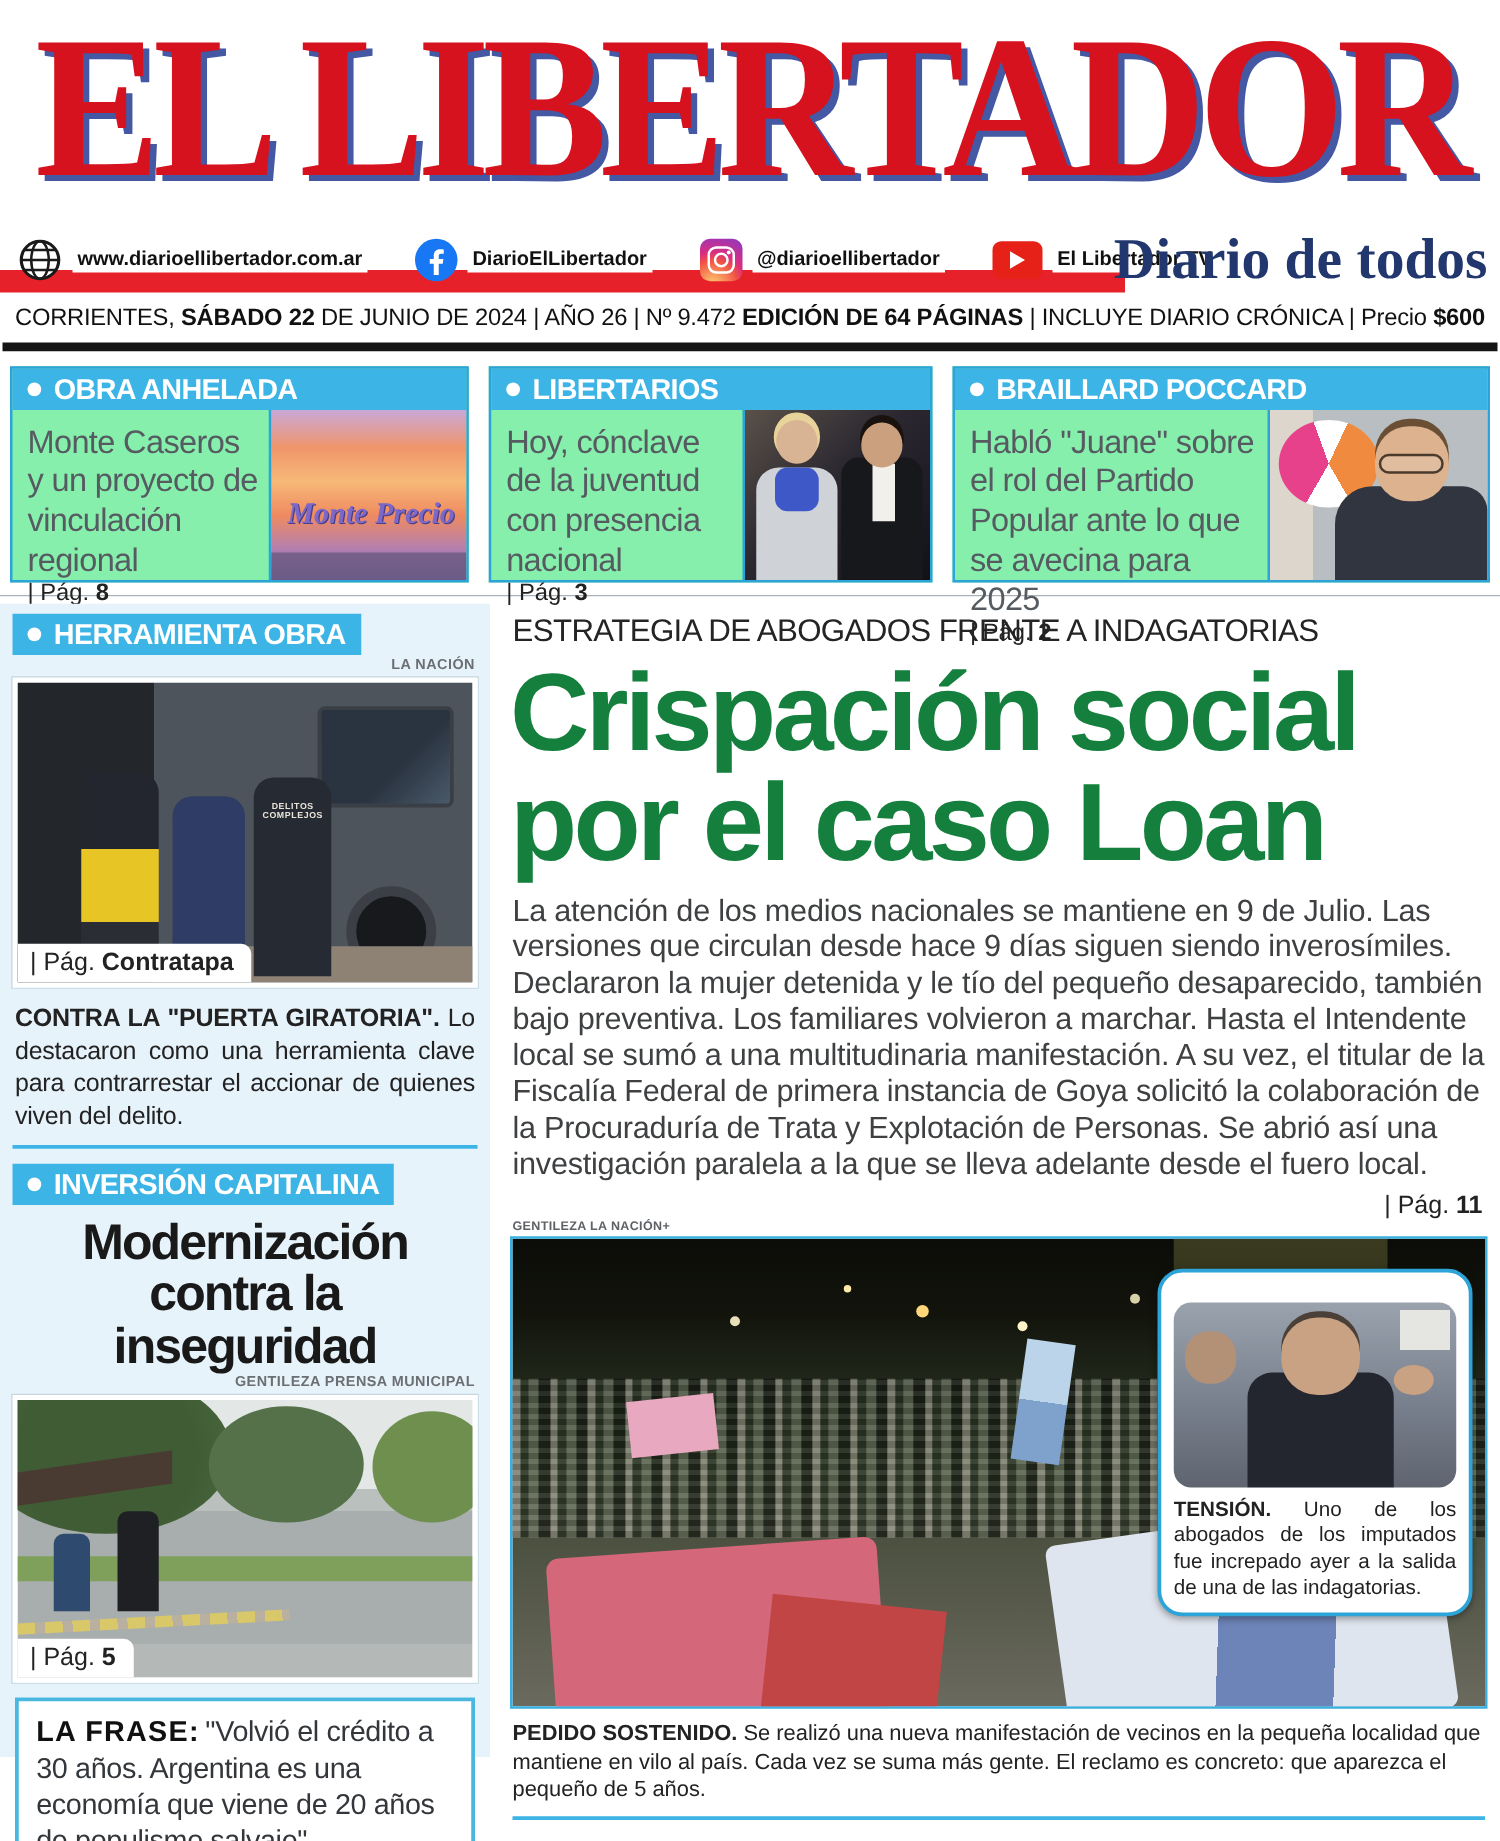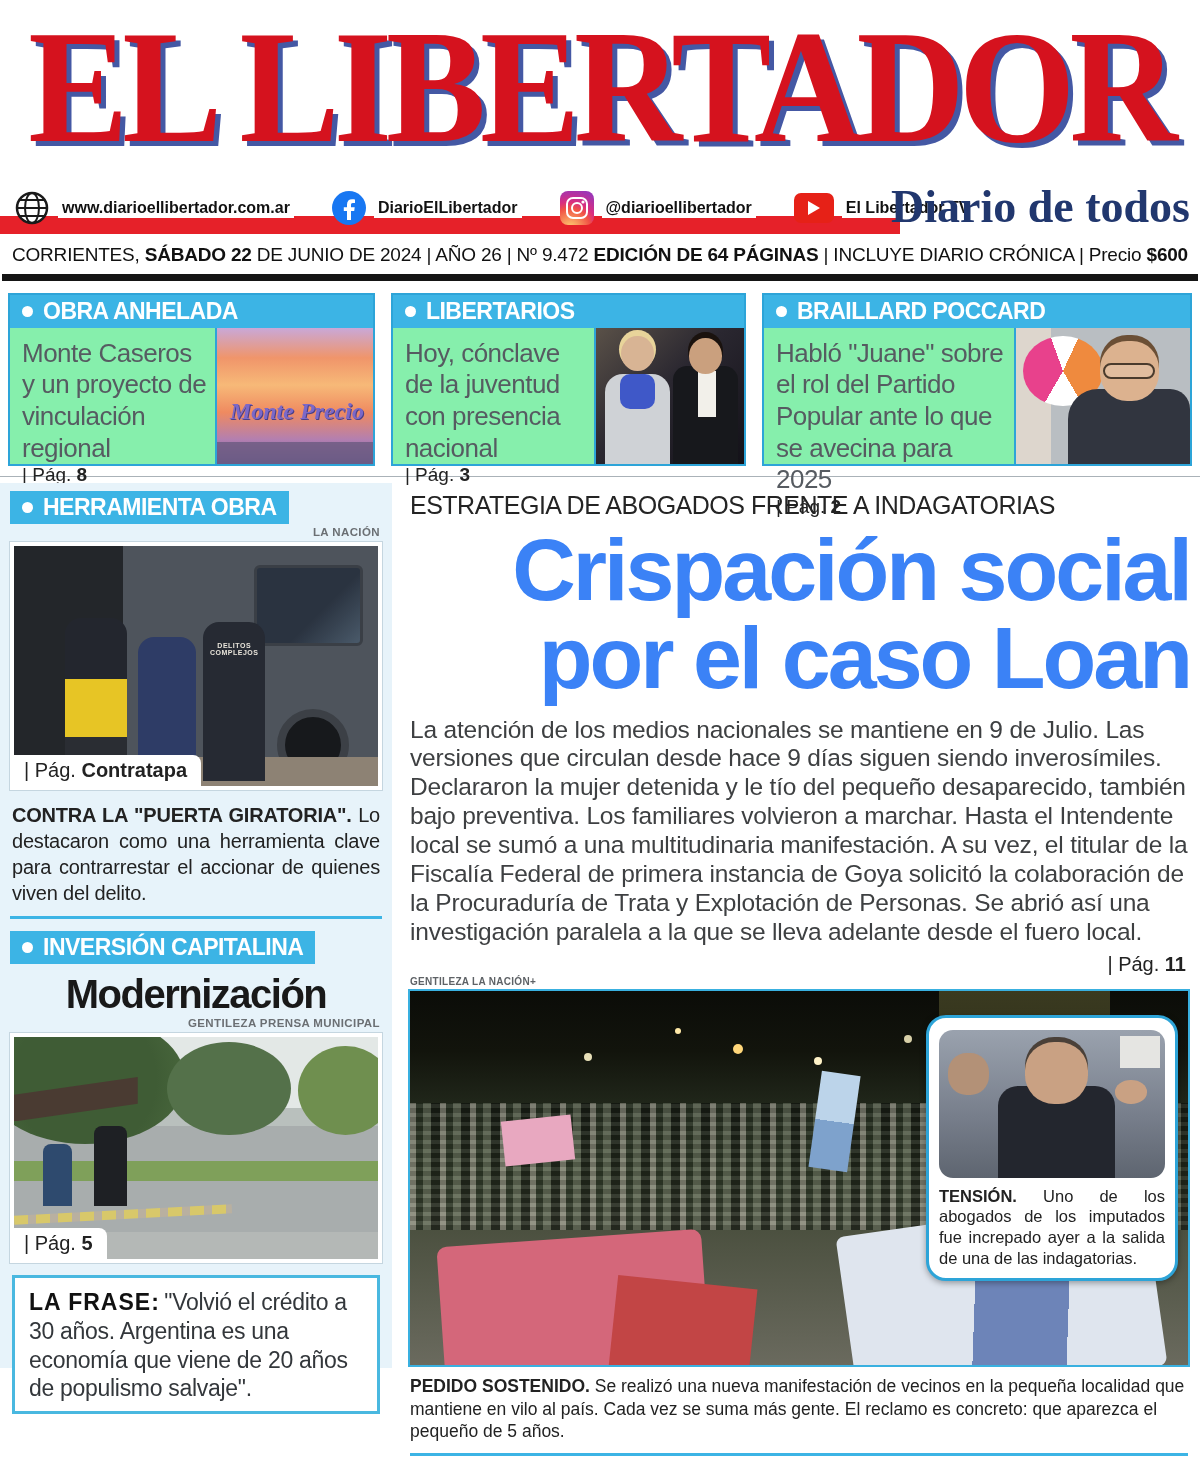--- a/index.html
+++ b/index.html
@@ -111,22 +111,22 @@
   .st-person { position:absolute; left:22%; top:40%; width:9%; height:36%; background:#1e2024; border-radius:8px 8px 0 0; }
   .st-person2 { position:absolute; left:8%; top:48%; width:8%; height:28%; background:#2e4a6e; border-radius:8px 8px 0 0; }
 
   
   .frase { border:3px solid #49b8e0; background:#fff; margin:12px 2px 0 2px; padding:10px 14px 8px 14px; }
   .frase-label { font-weight:bold; font-size:23px; color:#111; letter-spacing:1px; }
   .frase-quote { font-size:23px; color:#33373b; letter-spacing:-0.3px; line-height:1.25; }
 
   
   .kicker { font-size:25px; color:#242424; letter-spacing:-0.5px; margin:4px 0 2px 2px; }
-  .main-headline { text-align:right; font-weight:800; font-size:88px; line-height:1.0;
-    letter-spacing:-3px; color:#3b82f6; margin:6px 0 14px 0; }
+  .main-headline { text-align:left; font-weight:800; font-size:88px; line-height:1.0;
+    letter-spacing:-3px; color:#15803d; margin:6px 0 14px 0; }
   .main-body { font-size:24.5px; color:#3e4042; line-height:1.18; letter-spacing:-0.2px; margin:4px 2px 4px 2px; }
   .pageref { text-align:right; font-size:20px; color:#222; margin:6px 4px 0 0; }
   .photo-credit { font-size:10px; font-weight:bold; color:#5e6266; letter-spacing:.3px; margin:0 0 2px 2px; }
 
   .main-photo { position:relative; height:378px; border:2px solid #39b0e0; overflow:hidden; }
   .photo-march { background:linear-gradient(180deg,#0b0c08 0%,#12140c 16%,#20261a 30%,#39432e 48%,#4a4f3e 62%,#6a6a5e 100%); }
   .mr-building { position:absolute; right:10%; top:0; width:22%; height:34%; background:linear-gradient(180deg,#3a3a20,#2a2a16); }
   .mr-lights { position:absolute; left:34%; top:10%; width:6px; height:6px; border-radius:50%; background:#ffe9a8;
     box-shadow:60px 18px 0 2px #ffd77a, 140px 30px 0 1px #fff3c8, -90px 26px 0 1px #e8e0b8, 230px 8px 0 1px #d8d0a8; }
   .mr-crowd { position:absolute; left:0; right:0; top:30%; height:34%;
@@ -136,21 +136,21 @@
   }
   .mr-flag1 { position:absolute; left:52%; top:22%; width:5%; height:26%; background:linear-gradient(180deg,#bcd4ea 50%,#7ea2cc 50%); transform:rotate(8deg); }
   .mr-flag2 { position:absolute; left:72%; top:26%; width:4%; height:24%; background:#cfe0ee; transform:rotate(-6deg); }
   .mr-banner-pink { position:absolute; left:4%; bottom:-4%; width:34%; height:38%; background:#d4677a; border-radius:10px; transform:rotate(-4deg); }
   .mr-banner-red { position:absolute; left:26%; bottom:-8%; width:18%; height:30%; background:#c24545; transform:rotate(6deg); }
   .mr-bigflag { position:absolute; right:4%; bottom:-6%; width:40%; height:46%;
     background:linear-gradient(100deg,#dfe5ee 0 42%,#6d84b8 42% 70%,#dfe5ee 70%); transform:rotate(-8deg); border-radius:8px; }
   .mr-sign { position:absolute; left:12%; top:34%; width:9%; height:12%; background:#e8a8c0; transform:rotate(-6deg); }
 
   .inset-card { position:absolute; top:24px; right:10px; width:252px; background:#fff;
-    border:3px solid #2da4d8; border-radius:20px; padding:12px 10px 10px 10px; box-shadow:0 2px 6px rgba(0,0,0,.35); }
+    border:3px solid #2da4d8; border-radius:20px; padding:24px 10px 10px 10px; box-shadow:0 2px 6px rgba(0,0,0,.35); }
   .inset-photo { position:relative; height:148px; border-radius:14px; overflow:hidden;
     background:linear-gradient(180deg,#9aa2ae 0%,#767d8a 60%,#5e6570 100%); }
   .in-man { position:absolute; left:26%; bottom:0; width:52%; height:62%; background:#23262e; border-radius:20px 20px 0 0; }
   .in-head { position:absolute; left:38%; top:8%; width:28%; height:42%; background:#c9a183; border-radius:46%; box-shadow:0 -5px 0 0 #4a4038; }
   .in-hand { position:absolute; right:8%; top:34%; width:14%; height:16%; background:#c9a183; border-radius:50%; }
   .in-sign { position:absolute; right:2%; top:4%; width:18%; height:22%; background:#e5e5e2; }
   .in-head2 { position:absolute; left:4%; top:16%; width:18%; height:28%; background:#b39177; border-radius:46%; }
   .inset-caption { font-size:16.5px; color:#222; line-height:1.25; text-align:justify; margin-top:8px; }
 
   .main-caption { font-size:17.5px; color:#222; line-height:1.3; margin:8px 2px 0 2px;
@@ -297,20 +297,21 @@
       <p class="lcaption"><span class="b">CONTRA LA "PUERTA GIRATORIA".</span><span> Lo destacaron como una herramienta clave para contrarrestar el accionar de quienes viven del delito.</span></p>
 
       <div class="cyan-rule"></div>
 
       <div class="tag-band" style="display:inline-flex">
         <span class="bullet"></span>
         <span>INVERSIÓN CAPITALINA</span>
       </div>
       <h2 class="col-headline">
         <span>Modernización</span><br>
+        <span>contra la inseguridad</span>
       </h2>
       <div class="credit">GENTILEZA PRENSA MUNICIPAL</div>
 
       <div class="lphoto lphoto2 photo-street">
         <div class="st-tree1"></div>
         <div class="st-tree2"></div>
         <div class="st-palm"></div>
         <div class="st-grass"></div>
         <div class="st-curb"></div>
         <div class="st-shelter"></div>

